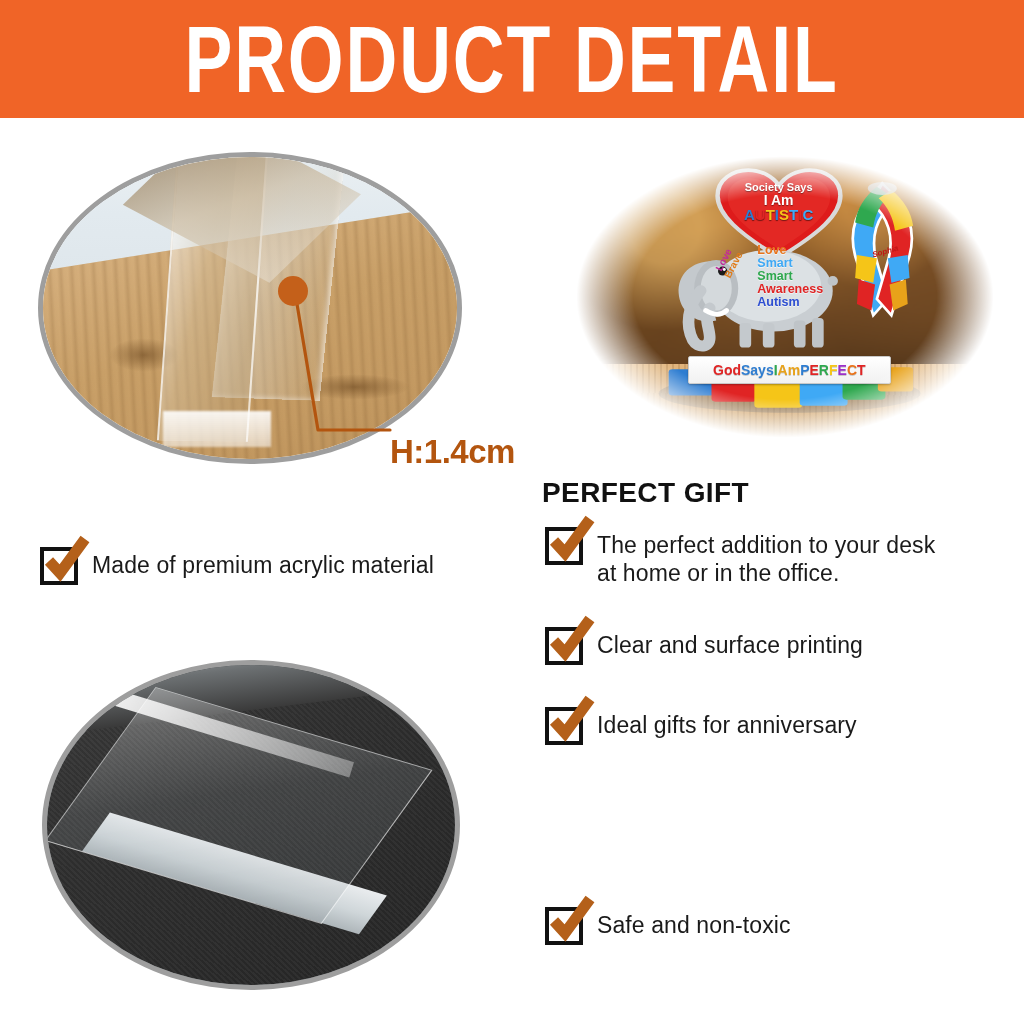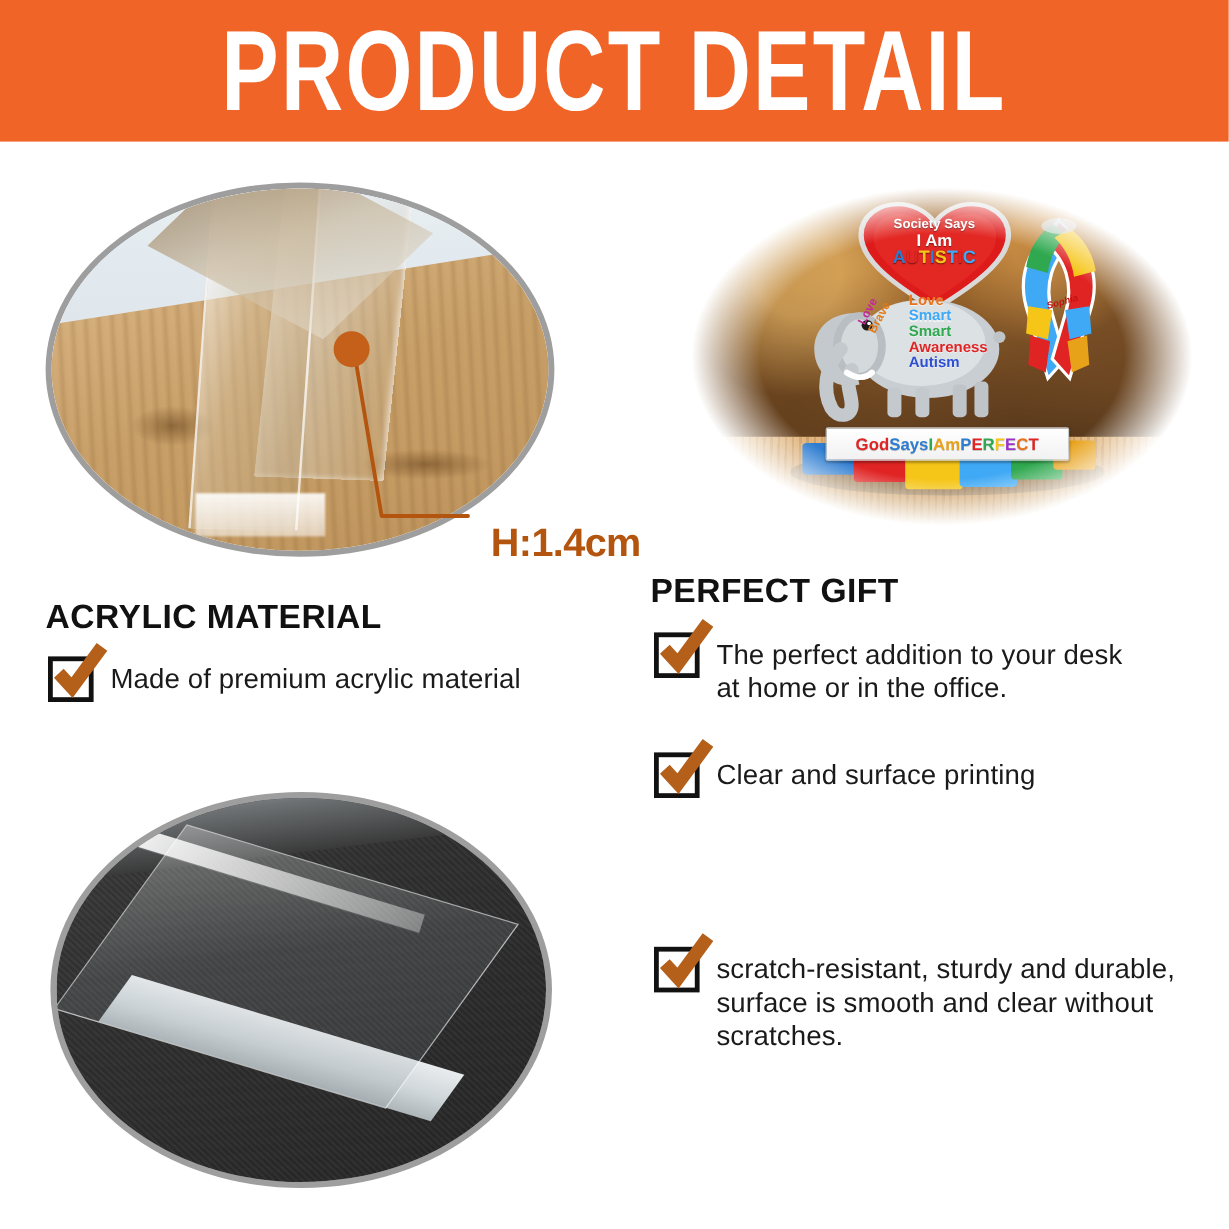--- a/index.html
+++ b/index.html
@@ -89,21 +89,21 @@
     filter: blur(1px);
   }
 
   
   .callout-dot {
     position:absolute; width:30px; height:30px; border-radius:50%;
     background:#C4601A; left:278px; top:276px; z-index:6;
   }
   .callout-svg { position:absolute; left:0; top:130px; width:1024px; height:380px; z-index:5; pointer-events:none; }
   .dim-label {
-    position:absolute; left:409px; top:433px; z-index:7;
+    position:absolute; left:390px; top:433px; z-index:7;
     color:#B3550F; font-size:33px; font-weight:700; letter-spacing:-0.5px;
     font-family:"Liberation Sans", sans-serif;
   }
 
   
   #photo-plaque {
     left: 570px; top: 152px; width: 430px; height: 290px;
     -webkit-mask-image: radial-gradient(ellipse 49% 49% at 50% 50%, #000 72%, rgba(0,0,0,0) 99%);
     mask-image: radial-gradient(ellipse 49% 49% at 50% 50%, #000 72%, rgba(0,0,0,0) 99%);
   }
@@ -330,21 +330,20 @@
         <rect x="32" y="2" width="26" height="18" rx="3" fill="#2E7DD1"></rect>
         <rect x="150" y="2" width="26" height="18" rx="3" fill="#F5C518"></rect>
         <circle cx="32" cy="23" r="5" fill="#2E7DD1"></circle>
         <circle cx="100" cy="20" r="5" fill="#F5C518"></circle>
         <circle cx="168" cy="16" r="5" fill="#2FA84F"></circle>
       </svg>
 
     </div>
   </div>
 
-  <div class="section-title" id="title-acrylic">ACRYLIC MATERIAL</div>
 
   <div class="bullet" id="bullet-acrylic-0">
     <div class="checkbox">
       <svg class="tick" viewBox="0 0 50 50">
         <path d="M8 26 L19 38 L44 4" fill="none" stroke="#B4601A" stroke-width="11" stroke-linecap="butt" stroke-linejoin="miter"></path>
       </svg>
     </div>
     <div class="bullet-text">Made of premium acrylic material</div>
   </div>
 
@@ -362,32 +361,38 @@
 
   <div class="bullet" id="bullet-gift-1">
     <div class="checkbox">
       <svg class="tick" viewBox="0 0 50 50">
         <path d="M8 26 L19 38 L44 4" fill="none" stroke="#B4601A" stroke-width="11" stroke-linecap="butt" stroke-linejoin="miter"></path>
       </svg>
     </div>
     <div class="bullet-text">Clear and surface printing</div>
   </div>
 
-
-  <div class="bullet" id="bullet-gift-3">
+  <div class="bullet" id="bullet-gift-2">
     <div class="checkbox">
       <svg class="tick" viewBox="0 0 50 50">
         <path d="M8 26 L19 38 L44 4" fill="none" stroke="#B4601A" stroke-width="11" stroke-linecap="butt" stroke-linejoin="miter"></path>
       </svg>
     </div>
-    <div class="bullet-text">scratch-resistant, sturdy and durable,
-surface is smooth and clear without
-scratches.</div>
-  </div>
-
+    <div class="bullet-text">Ideal gifts for anniversary</div>
+  </div>
+
+
+  <div class="bullet" id="bullet-gift-4">
+    <div class="checkbox">
+      <svg class="tick" viewBox="0 0 50 50">
+        <path d="M8 26 L19 38 L44 4" fill="none" stroke="#B4601A" stroke-width="11" stroke-linecap="butt" stroke-linejoin="miter"></path>
+      </svg>
+    </div>
+    <div class="bullet-text">Safe and non-toxic</div>
+  </div>
 
   <div class="oval-frame" id="photo-acrylic-block">
     <div class="photo">
       <div class="slate-bg"></div>
       <div class="slate-edge"></div>
       <div class="block-side"></div>
       <div class="block-top"></div>
       <div class="block-hilite"></div>
     </div>
   </div>

